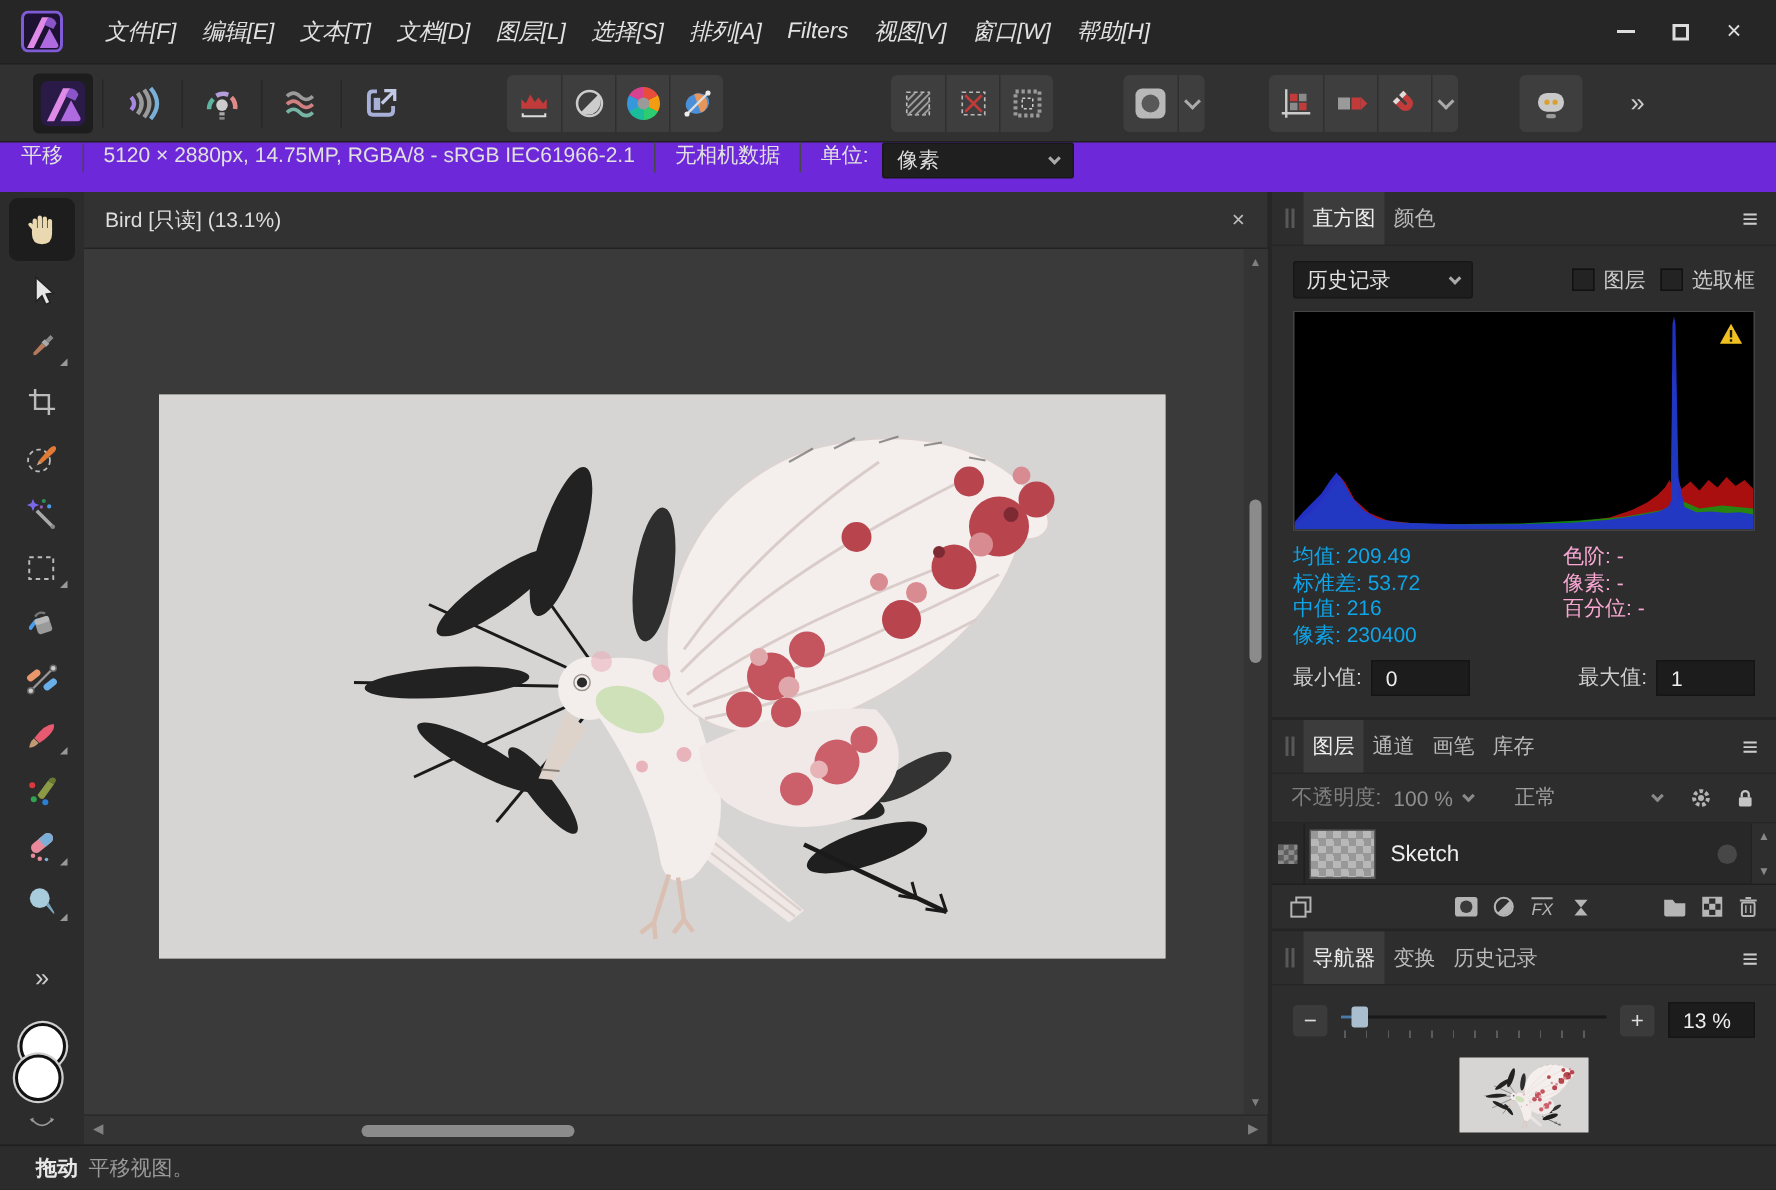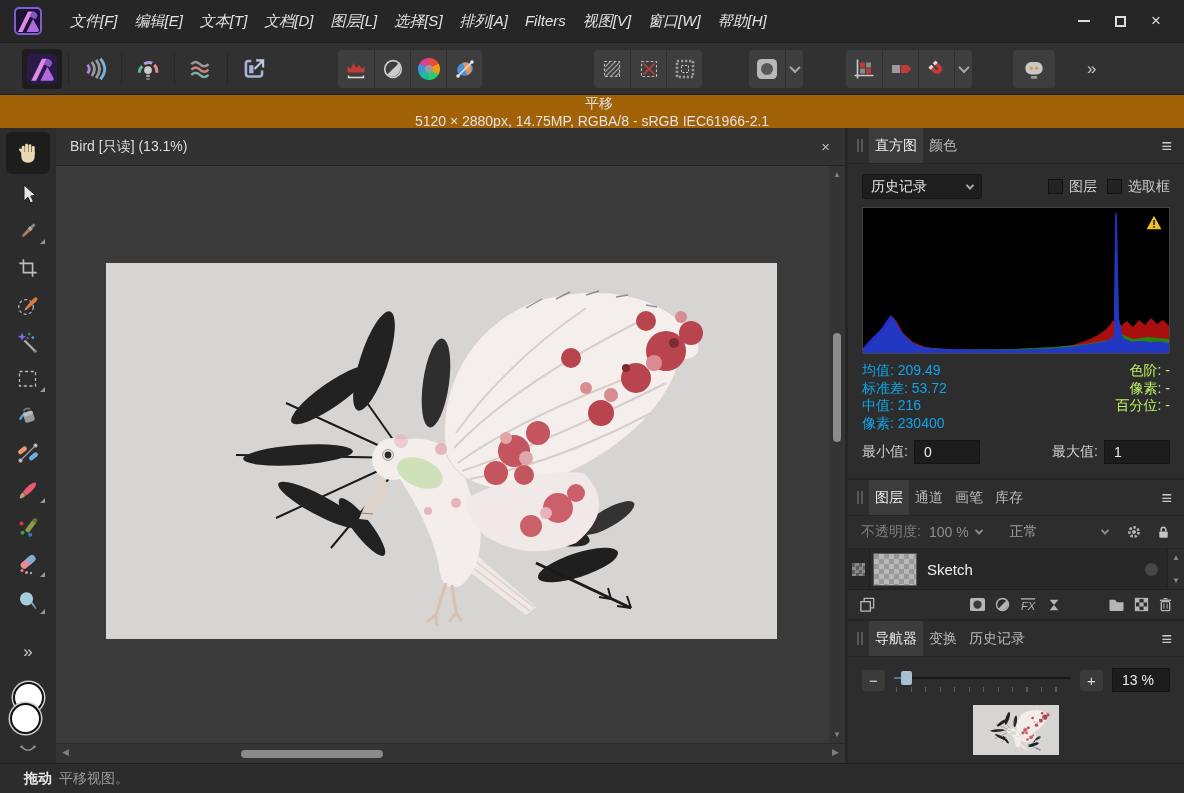--- a/index.html
+++ b/index.html
@@ -31,21 +31,21 @@
   .tb-group .tb-btn { width:36px; height:38px; border-radius:0; }
   .tb-group .tb-btn + .tb-btn { border-left:1px solid #2f2f2f; }
   .chev { width:8px; height:8px; border-right:2px solid #aaaaaa; border-bottom:2px solid #aaaaaa; transform:rotate(45deg) translate(-1px,-1px); display:inline-block; }
   .chev-btn { width:18px; height:38px; display:flex; align-items:center; justify-content:center; background:#3e3e3e; border-left:1px solid #2f2f2f; }
   .color-wheel { width:22px; height:22px; border-radius:50%;
     background:conic-gradient(#e74c3c 0 60deg,#f39c12 60deg 120deg,#2ecc71 120deg 180deg,#1abc9c 180deg 240deg,#3498db 240deg 300deg,#d8418f 300deg); position:relative; }
   .color-wheel::after { content:""; position:absolute; inset:7px; border-radius:50%; background:#9a9a9a; }
   .overflow { color:#cccccc; font-size:17px; }
 
   
-  .contextbar { height:34px; background:#a16207; border-top:1px solid #1f1f1f; display:flex; align-items:center; color:#e0e0e0;flex-direction:column; }
+  .contextbar { height:34px; background:#6d28d9; border-top:1px solid #1f1f1f; display:flex; color:#e0e0e0; }
   .ctx-pad { padding-left:14px; }
   .ctx-sep { width:1px; height:20px; background:#464646; margin:0 13px; }
   .ctx-select { width:128px; height:24px; background:#1f1f1f; border:1px solid #181818; border-radius:2px;
     display:flex; align-items:center; padding:0 9px; margin-left:9px; color:#dddddd; }
   .ctx-select .chev { margin-left:auto; width:6px; height:6px; }
 
   
   .main { display:flex; height:635px; }
 
   
@@ -83,21 +83,21 @@
 
   .hist-controls { display:flex; align-items:center; padding:10px 14px 6px 14px; }
   .hist-select { width:120px; height:25px; background:#1e1e1e; border:1px solid #171717; border-radius:2px; display:flex; align-items:center; padding:0 8px; color:#e2e2e2; }
   .hist-select .chev { margin-left:auto; width:6px; height:6px; }
   .cb { width:15px; height:15px; background:#232323; border:1px solid #111111; margin-right:6px; flex:none; }
   .cb-label { color:#cccccc; margin-right:10px; }
   .hist-box { margin:2px 14px 6px 14px; height:147px; background:#000000; border:1px solid #444444; position:relative; }
   .warn { position:absolute; top:7px; right:7px; }
   .hist-stats { display:flex; padding:2px 14px 0 14px; line-height:17.5px; }
   .hs-left { flex:1; color:#0ea5e9; }
-  .hs-right { width:128px; color:#bef264;text-align:right; }
+  .hs-right { width:128px; color:#f9a8d4; }
   .minmax { display:flex; align-items:center; padding:8px 14px 10px 14px; color:#cfcfcf; }
   .input-box { width:66px; height:24px; background:#1c1c1c; border:1px solid #151515; color:#eeeeee; display:flex; align-items:center; padding:0 9px; margin-left:6px; }
   .minmax .right { margin-left:auto; display:flex; align-items:center; }
 
   .opacity-row { height:33px; display:flex; align-items:center; padding:0 13px; border-bottom:1px solid #252525; color:#7f7f7f; }
   .opacity-row .chev { width:6px; height:6px; border-color:#8a8a8a; margin:0 4px 0 7px; }
   .blend { color:#9f9f9f; margin-left:24px; }
   .layer-area { display:flex; height:41px; background:#282828; border-bottom:1px solid #1f1f1f; }
   .badge-col { width:22px; border-right:1px solid #1f1f1f; display:flex; align-items:center; justify-content:center; }
   .mini-checker { width:13px; height:13px;

